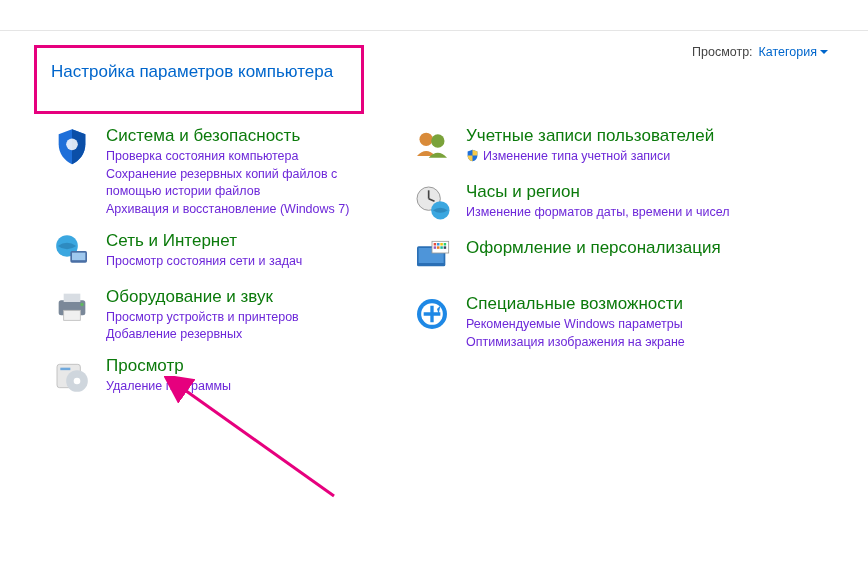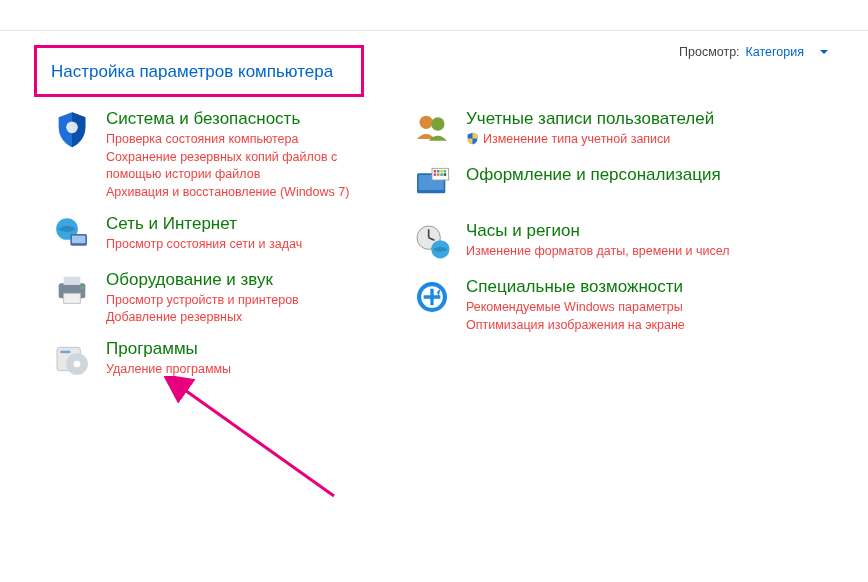--- a/index.html
+++ b/index.html
@@ -19,37 +19,37 @@
     margin-top: 30px;
   }
   .header-row {
     display: flex;
     justify-content: space-between;
     align-items: flex-start;
     padding: 14px 40px 8px 34px;
   }
   .title-box {
     border: 3px solid #e6007e;
-    padding: 14px 28px 12px 14px;
+    padding: 14px 28px 29px 14px;
     color: #0066cc;
     font-size: 17px;
   }
   .view-by {
     font-size: 12.5px;
     color: #444;
     display: flex;
     align-items: center;
     gap: 6px;
   }
   .view-by-value {
     color: #0066cc;
     cursor: pointer;
     display: inline-flex;
     align-items: center;
-    gap: 16px;
+    gap: 3px;
   }
   .view-by-value .caret {
     width: 0; height: 0;
     border-left: 4px solid transparent;
     border-right: 4px solid transparent;
     border-top: 4px solid #0066cc;
     display: inline-block;
   }
   .cols {
     display: flex;
@@ -74,21 +74,21 @@
   }
   .cat .icon svg { width: 40px; height: 40px; }
   .cat .texts { padding-top: 0; }
   .cat-title {
     color: #0b7a0b;
     font-size: 17px;
     margin-bottom: 2px;
     cursor: pointer;
   }
   .cat-link {
-    color: #ef4444;
+    color: #6d28d9;
     font-size: 12.5px;
     line-height: 1.35;
     margin-bottom: 1px;
     cursor: pointer;
     display: flex;
     align-items: flex-start;
     gap: 4px;
   }
   .cat-link .mini-shield {
     width: 13px; height: 13px;
@@ -185,21 +185,21 @@
     <div class="cat">
       <div class="icon">
         <svg viewBox="0 0 48 48">
           <rect x="6" y="10" width="28" height="28" rx="3" fill="#e8e8e8" stroke="#bbb"></rect>
           <circle cx="30" cy="30" r="13" fill="#cfd6dd"></circle>
           <circle cx="30" cy="30" r="4" fill="#fff"></circle>
           <rect x="10" y="14" width="12" height="3" fill="#6fa8dc"></rect>
         </svg>
       </div>
       <div class="texts">
-        <div class="cat-title">Программы</div>
+        <div class="cat-title">Просмотр</div>
         <div class="cat-link">
             <span>Удаление программы</span>
           </div>
       </div>
     </div>
 
   </div>
 
   <div class="col col-right">
 
@@ -215,20 +215,38 @@
       <div class="texts">
         <div class="cat-title">Учетные записи пользователей</div>
         <div class="cat-link">
           <svg class="mini-shield" viewBox="0 0 16 16">
             <path d="M8 1 L14 3 V8 C14 12 11 15 8 15 C5 15 2 12 2 8 V3 Z" fill="#1e6fd9"></path>
             <path d="M8 1 L14 3 V8 H8 Z" fill="#f7c948"></path>
             <path d="M2 8 H8 V15 C5 15 2 12 2 8 Z" fill="#f7c948"></path>
           </svg>
           <span>Изменение типа учетной записи</span>
         </div>
+      </div>
+    </div>
+
+    <div class="cat">
+      <div class="icon">
+        <svg viewBox="0 0 48 48">
+          <circle cx="20" cy="20" r="14" fill="#e8e8e8" stroke="#888"></circle>
+          <line x1="20" y1="20" x2="20" y2="10" stroke="#444" stroke-width="2"></line>
+          <line x1="20" y1="20" x2="27" y2="23" stroke="#444" stroke-width="2"></line>
+          <circle cx="34" cy="34" r="11" fill="#3ba7e0"></circle>
+          <path d="M25 34 Q34 28 43 34 Q34 40 25 34 Z" fill="#2e8bc0"></path>
+        </svg>
+      </div>
+      <div class="texts">
+        <div class="cat-title">Часы и регион</div>
+        <div class="cat-link">
+            <span>Изменение форматов даты, времени и чисел</span>
+          </div>
       </div>
     </div>
 
     <div class="cat">
       <div class="icon">
         <svg viewBox="0 0 48 48">
           <rect x="6" y="10" width="34" height="24" rx="2" fill="#2a6fb5"></rect>
           <rect x="8" y="12" width="30" height="18" fill="#4e95d9"></rect>
           <rect x="24" y="4" width="20" height="14" fill="#fff" stroke="#999"></rect>
           <rect x="26" y="6" width="3" height="3" fill="#e74c3c"></rect>
@@ -242,38 +260,20 @@
         </svg>
       </div>
       <div class="texts">
         <div class="cat-title">Оформление и персонализация</div>
       </div>
     </div>
 
     <div class="cat">
       <div class="icon">
         <svg viewBox="0 0 48 48">
-          <circle cx="20" cy="20" r="14" fill="#e8e8e8" stroke="#888"></circle>
-          <line x1="20" y1="20" x2="20" y2="10" stroke="#444" stroke-width="2"></line>
-          <line x1="20" y1="20" x2="27" y2="23" stroke="#444" stroke-width="2"></line>
-          <circle cx="34" cy="34" r="11" fill="#3ba7e0"></circle>
-          <path d="M25 34 Q34 28 43 34 Q34 40 25 34 Z" fill="#2e8bc0"></path>
-        </svg>
-      </div>
-      <div class="texts">
-        <div class="cat-title">Часы и регион</div>
-        <div class="cat-link">
-            <span>Изменение форматов даты, времени и чисел</span>
-          </div>
-      </div>
-    </div>
-
-    <div class="cat">
-      <div class="icon">
-        <svg viewBox="0 0 48 48">
           <circle cx="24" cy="24" r="18" fill="#1e88e5"></circle>
           <circle cx="24" cy="24" r="13" fill="#fff"></circle>
           <path d="M24 14 L24 34 M14 24 L34 24" stroke="#1e88e5" stroke-width="4"></path>
           <path d="M30 18 L34 14 L32 24" fill="#1e88e5"></path>
         </svg>
       </div>
       <div class="texts">
         <div class="cat-title">Специальные возможности</div>
         <div class="cat-link">
             <span>Рекомендуемые Windows параметры</span>

